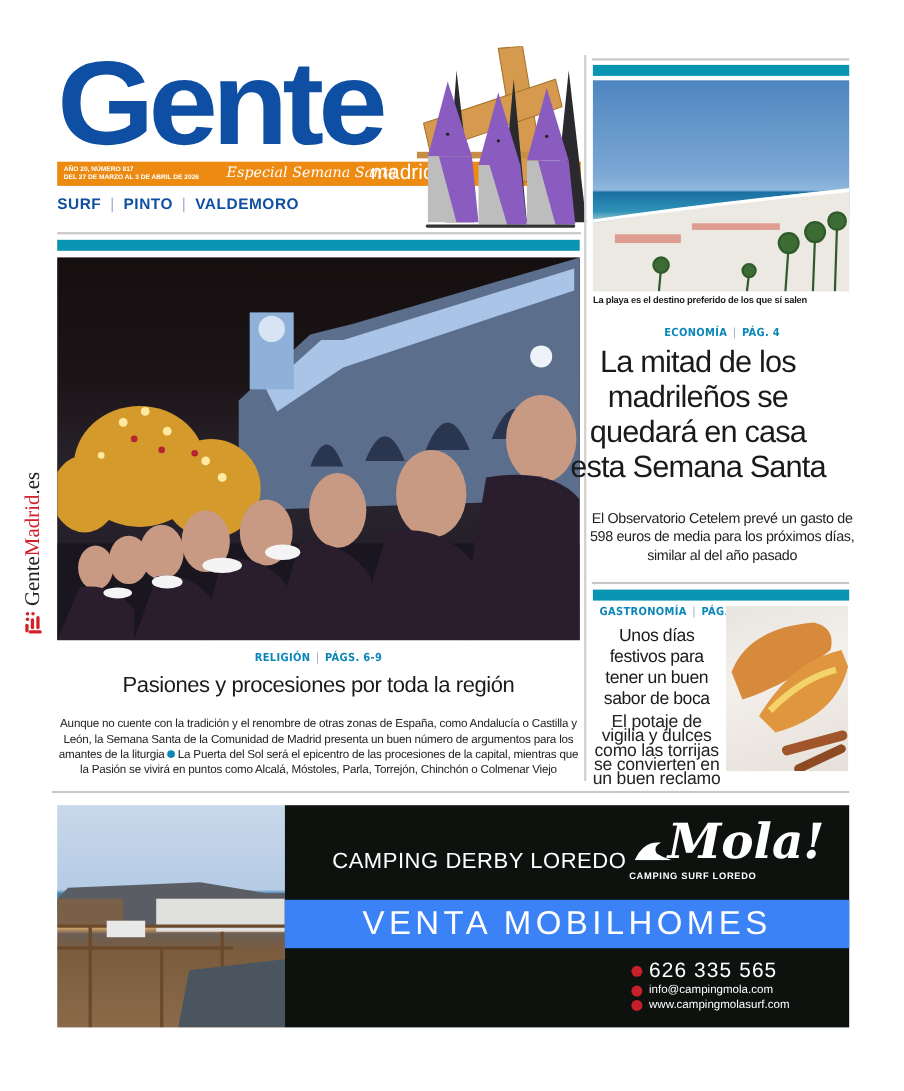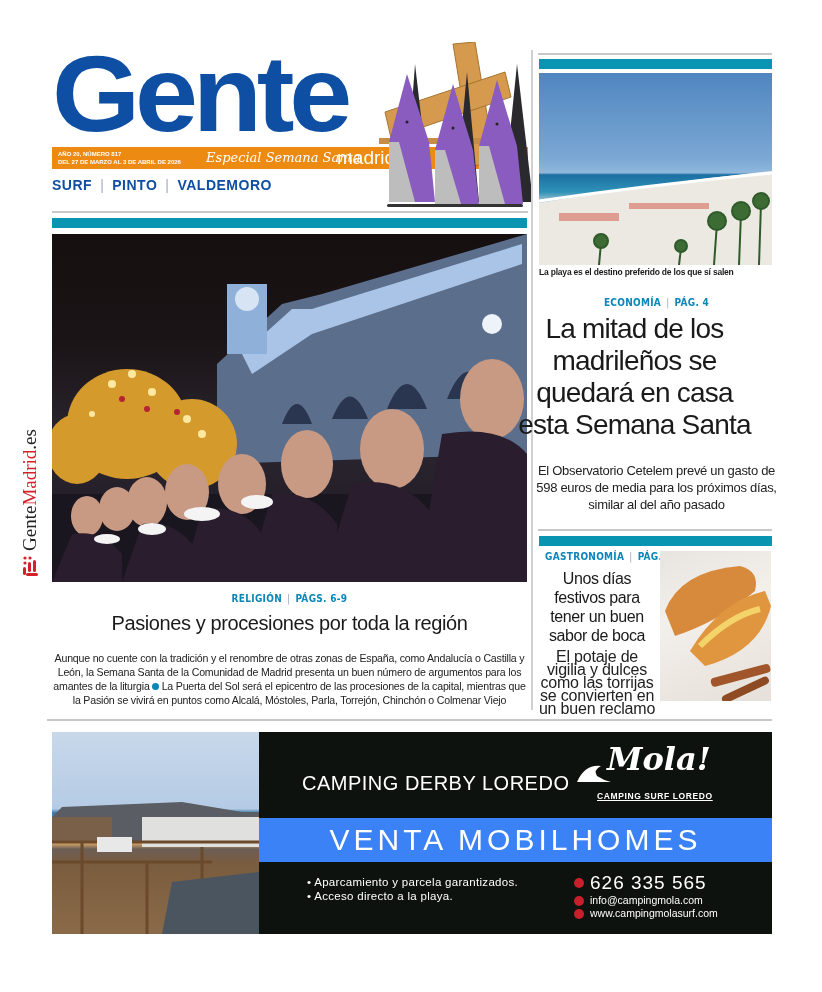--- a/index.html
+++ b/index.html
@@ -47,22 +47,22 @@
 
   .gas-cat { left: 545px; top: 551px; }
   .gas-head { left: 537px; top: 569px; width: 120px; text-align: center; font-size: 16px; line-height: 19px; color: #1a1a1a; letter-spacing: -0.4px; }
   .gas-body { left: 537px; top: 650px; width: 120px; text-align: center; font-size: 16px; line-height: 13px; color: #222; letter-spacing: -0.2px; }
   .torrija-photo { left: 660px; top: 551px; width: 111px; height: 150px; overflow: hidden; background: linear-gradient(160deg,#e8e4e0 0%, #f3efea 40%, #e6e0da 100%); }
 
   
   .ad-photo { left: 52px; top: 732px; width: 207px; height: 202px; overflow: hidden; background: linear-gradient(180deg,#c8d8ea 0%, #b5cbe5 38%, #3b7aa5 40%, #6b98b5 46%, #e2b071 48%, #d9a867 55%, #6b5e56 58%, #7a5c3e 65%, #8a6a48 100%); }
   .ad-black { left: 259px; top: 732px; width: 513px; height: 202px; background: #0e120f; }
   .ad-camping { position: absolute; left: 43px; top: 40px; font-size: 20px; color: #fff; letter-spacing: 0.5px; }
-  .ad-mola { position: absolute; left: 348px; top: 8px; font-family: "DejaVu Serif", serif; font-style: italic; font-weight: bold; font-size: 32px; color: #fff; }
-  .ad-mola-sub { position: absolute; left: 338px; top: 59px; font-size: 8.5px; font-weight: bold; color: #fff; letter-spacing: 0.6px; text-decoration: underline; }
+  .ad-mola { position: absolute; left: 348px; top: 8px; font-family: "DejaVu Serif", serif; font-style: italic; font-weight: bold; font-size: 44px; color: #fff; }
+  .ad-mola-sub { position: absolute; left: 313px; top: 59px; font-size: 8.5px; font-weight: bold; color: #fff; letter-spacing: 0.6px; }
   .ad-wave { position: absolute; left: 318px; top: 30px; width: 34px; height: 20px; }
   .ad-red { position: absolute; left: 0; top: 86px; width: 513px; height: 44px; background: #3b82f6; }
   .ad-venta { position: absolute; left: 0; top: 0; width: 513px; text-align: center; font-size: 30px; color: #fff; letter-spacing: 4px; line-height: 44px; }
   .ad-bullets { position: absolute; left: 48px; top: 143px; font-size: 11.5px; color: #fff; line-height: 14px; letter-spacing: 0.3px; }
   .ad-contact { position: absolute; left: 315px; top: 140px; color: #fff; }
   .ad-contact .row { display: flex; align-items: center; gap: 6px; }
   .ad-contact .ic { width: 10px; height: 10px; border-radius: 50%; background: #c7202a; display: inline-block; }
   .ad-phone { font-size: 19px; letter-spacing: 1px; line-height: 22px; }
   .ad-small { font-size: 10.5px; line-height: 13px; }
 </style>
@@ -277,24 +277,20 @@
 <div class="abs ad-black">
   <div class="ad-camping">CAMPING DERBY LOREDO</div>
   <svg class="ad-wave" viewBox="0 0 34 20">
     <path d="M0 20 Q8 2 24 4 Q16 8 20 14 Q26 18 34 20 Z" fill="#fff"></path>
   </svg>
   <div class="ad-mola">Mola!</div>
   <div class="ad-mola-sub">CAMPING SURF LOREDO</div>
   <div class="ad-red">
     <div class="ad-venta">VENTA MOBILHOMES</div>
   </div>
-  <div class="ad-bullets">
-    <div>• Aparcamiento y parcela garantizados.</div>
-    <div>• Acceso directo a la playa.</div>
-  </div>
   <div class="ad-contact">
     <div class="row">
         <span class="ic"></span>
         <span class="ad-phone">626 335 565</span>
       </div>
     <div class="row">
         <span class="ic"></span>
         <span class="ad-small">info@campingmola.com</span>
       </div>
     <div class="row">

